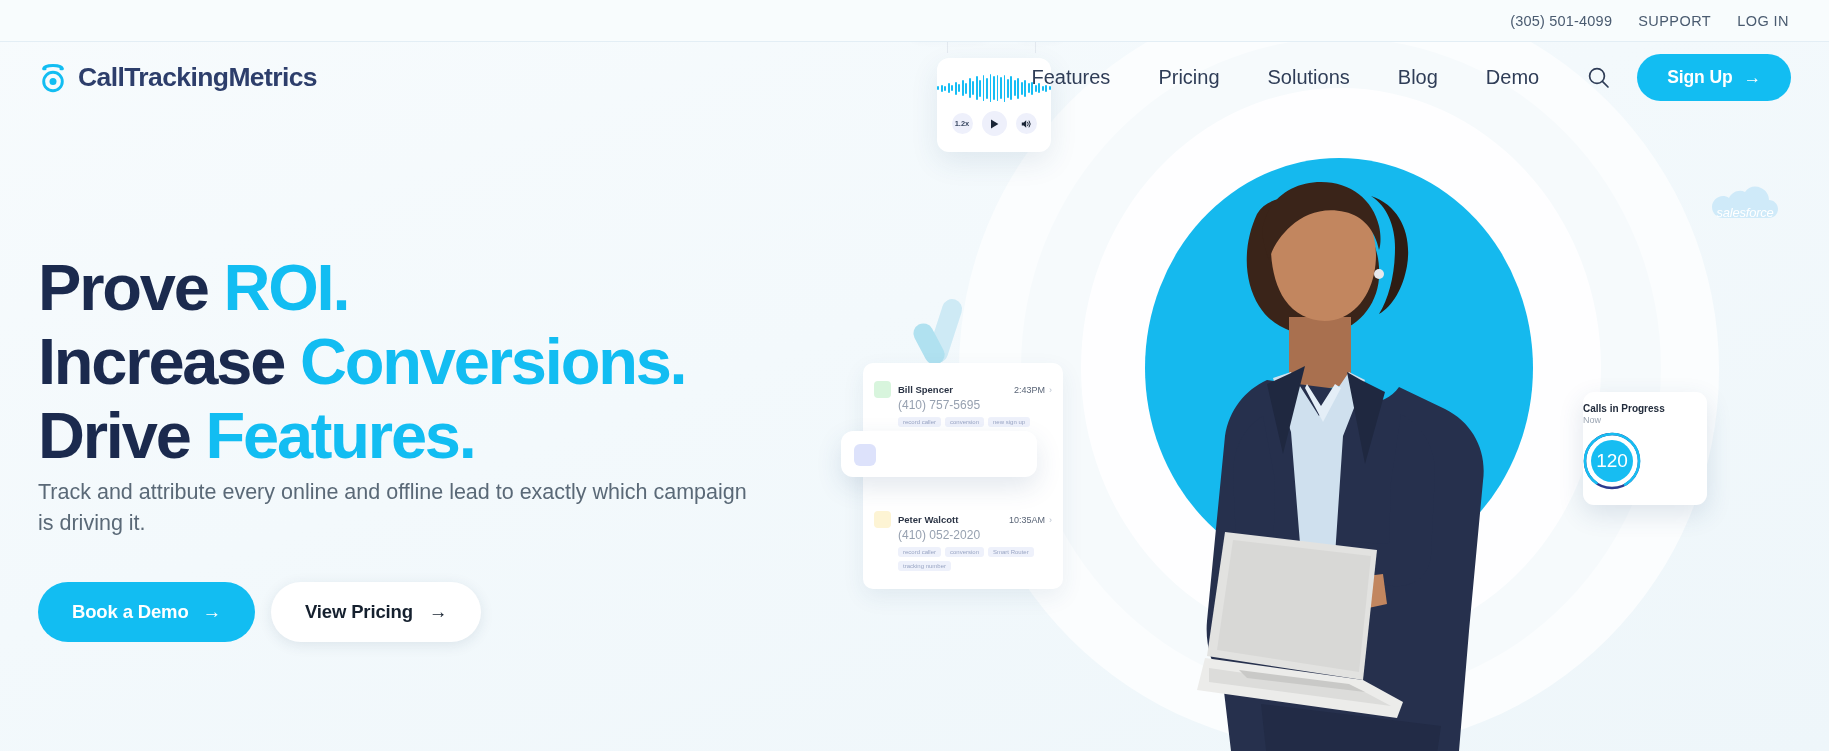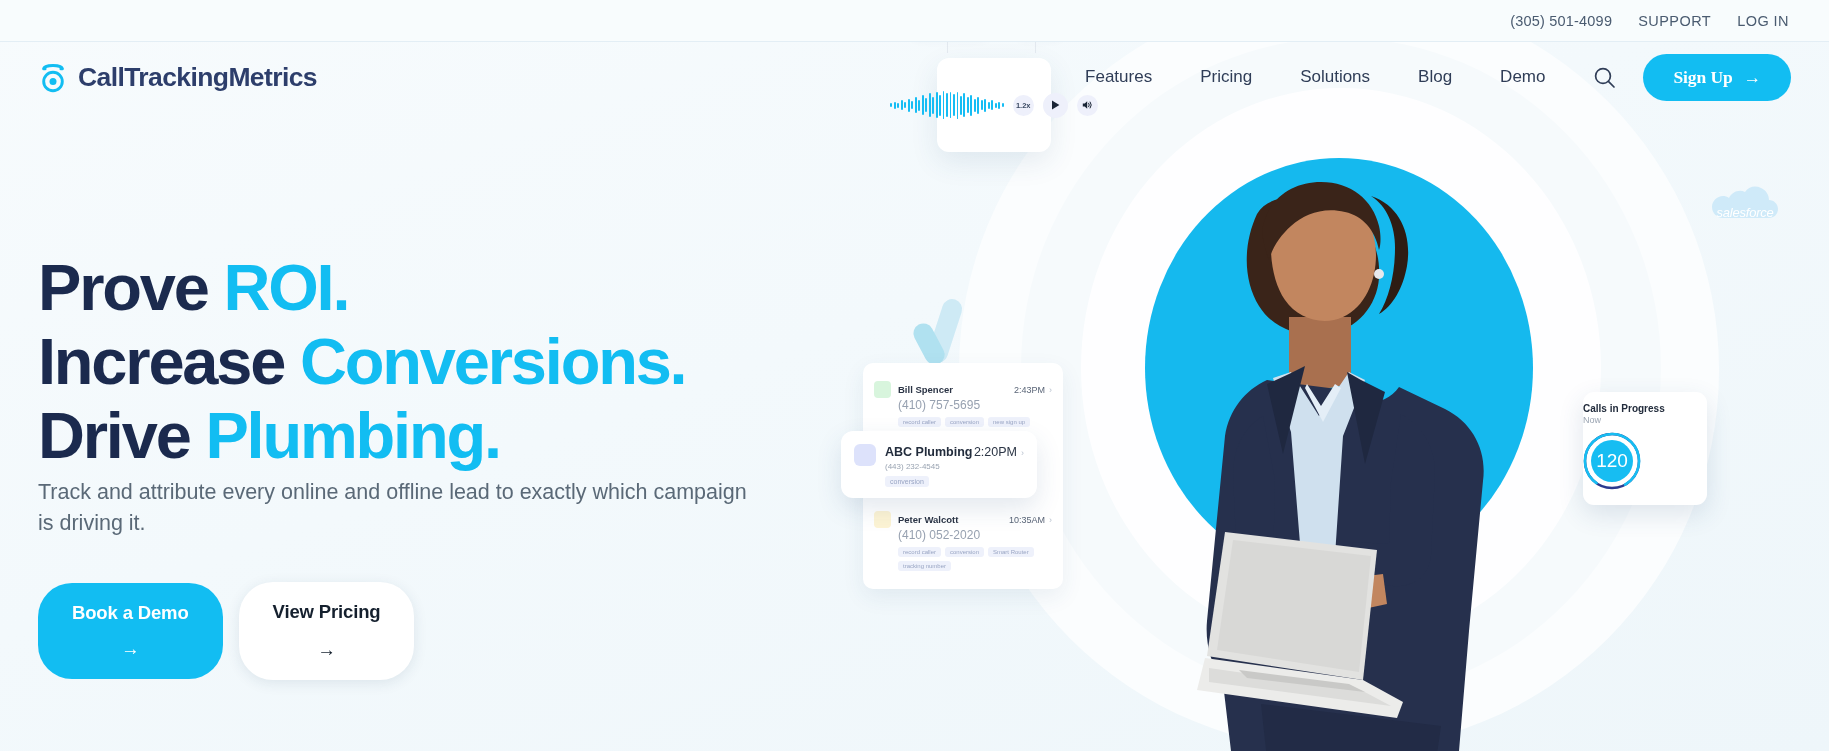--- a/index.html
+++ b/index.html
@@ -30,46 +30,46 @@
   .nav {
     position:absolute; top:42px; left:0; width:100%; height:70px;
     display:flex; align-items:center; z-index:40;
   }
   .logo { display:flex; align-items:center; gap:10px; margin-left:38px; cursor:pointer; }
   .logo-mark { width:30px; height:32px; position:relative; flex:none; }
   .logo-text { font-size:26.5px; font-weight:700; color:#2d3e6b; letter-spacing:-.6px; white-space:nowrap; }
 
   .nav-links { display:flex; align-items:center; gap:48px; margin-left:auto; }
   .nav-links a {
-    font-size:17px; color:#2f3d57; text-decoration:none; white-space:nowrap;
+    font-size:20px; color:#2f3d57; text-decoration:none; white-space:nowrap;
   }
   .nav-right { display:flex; align-items:center; gap:26px; margin-left:46px; margin-right:38px; }
   .search-btn { width:26px;height:26px; display:flex;align-items:center;justify-content:center; cursor:pointer; }
   .signup-btn {
     display:flex; align-items:flex-end; gap:11px;
     background:#12bdf2; color:#fff; border:none;
-    font-family:Liberation Serif, serif; font-size:17.5px; font-weight:700;
+    font-family:Liberation Sans, sans-serif; font-size:17.5px; font-weight:700;
     padding:13px 30px; border-radius:32px; cursor:pointer;
     letter-spacing:-.1px; white-space:nowrap;
   }
 
   
   .hero-copy { position:absolute; left:38px; top:255px; width:790px; z-index:20; }
   .headline { font-size:65px; line-height:1.0; font-weight:700; color:#1b2a4e; letter-spacing:-2.2px; }
   .headline .ln { display:block; margin-bottom:9px; white-space:nowrap; }
   .hl-accent { color:#12bdf2; }
   .sub {
     font-size:21.5px; line-height:1.42; color:#5a6977;
     max-width:725px; font-weight:400;
   }
   .cta-row { margin-top:44px; display:flex; gap:16px; align-items:center; }
   .btn {
     display:inline-flex; align-items:center; gap:14px;
     border:none; font-family:inherit; font-size:18.5px; font-weight:700;
-    border-radius:34px; cursor:pointer; letter-spacing:-.15px; white-space:nowrap;flex-direction:column;
+    border-radius:34px; cursor:pointer; letter-spacing:-.15px; white-space:nowrap;
   }
   .btn-primary { background:#12bdf2; color:#fff; padding:19px 34px; }
   .btn-secondary { background:#fff; color:#15202e; padding:19px 34px; box-shadow:0 3px 14px rgba(30,60,90,.10);gap:16px; }
 
   
   .hero-art { position:absolute; right:0; top:0; width:1010px; height:751px; z-index:10; }
 
   .ring { position:absolute; border-radius:50%; }
   .ring-1 { width:760px; height:760px; right:110px; top:-10px; background:#fbfdfe; }
   .ring-2 { width:640px; height:660px; right:168px; top:38px; background:#f6fafc; }
@@ -83,21 +83,21 @@
     font-size:13px; color:#ffffff; font-style:italic; font-weight:400; letter-spacing:-.2px;
   }
 
   
   .gads { position:absolute; left:88px; top:292px; width:74px; height:78px; opacity:.9; }
 
   
   .audio-card {
     position:absolute; left:118px; top:58px; width:114px; height:94px;
     background:#fff; border-radius:12px; box-shadow:0 10px 28px rgba(40,80,120,.10);
-    display:flex; flex-direction:row; align-items:center; justify-content:center; gap:9px;
+    display:flex; flex-direction:column; align-items:center; justify-content:center; gap:9px;
   }
   .wave { display:flex; align-items:center; gap:1.6px; height:28px; }
   .wave i { display:block; width:1.9px; background:#16bdf4; border-radius:1px; }
   .controls { display:flex; align-items:center; gap:9px; }
   .ctrl { width:21px;height:21px;border-radius:50%;background:#eef0fb;display:flex;align-items:center;justify-content:center; cursor:pointer; }
   .ctrl.big { width:25px;height:25px; }
   .ctrl-speed { font-size:7.5px; font-weight:700; color:#3b4a63; }
   .tag-bubble {
     position:absolute; background:#fff; border-radius:13px; padding:4px 11px;
     font-size:10px; color:#4a5668; box-shadow:0 4px 12px rgba(40,80,120,.09); white-space:nowrap;
@@ -323,30 +323,20 @@
               <span class="chip">Smart Router</span>
               <span class="chip">tracking number</span>
             </div>
           </div>
         </div>
       </div>
 
       <div class="abc-card">
         <div style="display:flex; gap:9px; align-items:flex-start;">
           <span class="call-ico ci-blue" style="width:22px;height:22px;border-radius:6px;"></span>
-          <div style="flex:1; min-width:0;">
-            <div style="display:flex; align-items:baseline; justify-content:space-between;">
-              <span class="abc-name">ABC Plumbing</span>
-              <span><span class="abc-time">2:20PM</span><span class="chev">›</span></span>
-            </div>
-            <div class="abc-phone">(443) 232-4545</div>
-            <div class="chips">
-              <span class="chip" style="font-size:7px;">conversion</span>
-            </div>
-          </div>
         </div>
       </div>
     </div>
 
     <div class="person">
       <svg width="390" height="629" viewBox="0 0 390 629">
         <defs>
           <clipPath id="pclip">
               <rect x="0" y="0" width="390" height="629"></rect>
             </clipPath>
@@ -403,21 +393,21 @@
         </svg>
         <span class="cip-val">120</span>
       </div>
     </div>
   </div>
 
   <div class="hero-copy">
     <h1 class="headline">
       <span class="ln"><span>Prove </span><span class="hl-accent">ROI.</span></span>
       <span class="ln"><span>Increase </span><span class="hl-accent">Conversions.</span></span>
-      <span class="ln"><span>Drive </span><span class="hl-accent">Plumbing.</span></span>
+      <span class="ln"><span>Drive </span><span class="hl-accent">Features.</span></span>
     </h1>
     <p class="sub">Track and attribute every online and offline lead to exactly which campaign is driving it.</p>
     <div class="cta-row">
       <button class="btn btn-primary">
         <span>Book a Demo</span>
         <span>→</span>
       </button>
       <button class="btn btn-secondary">
         <span>View Pricing</span>
         <span>→</span>

